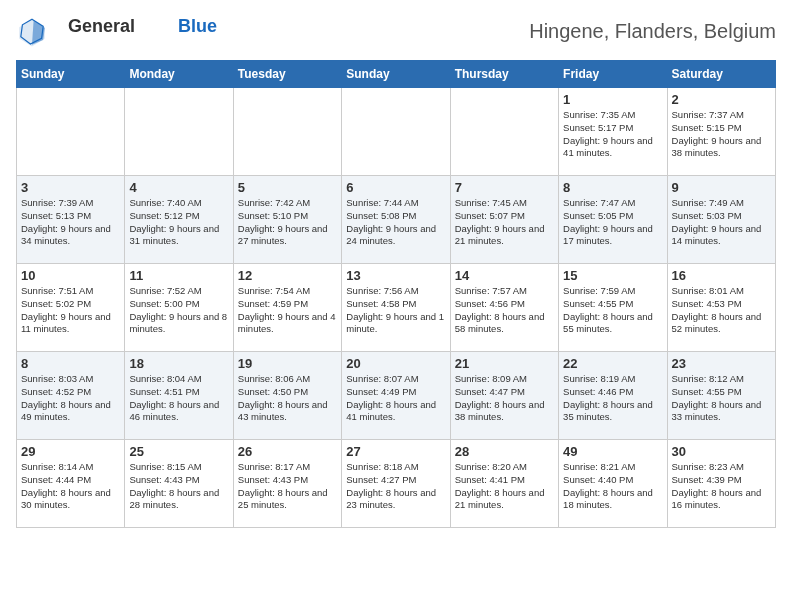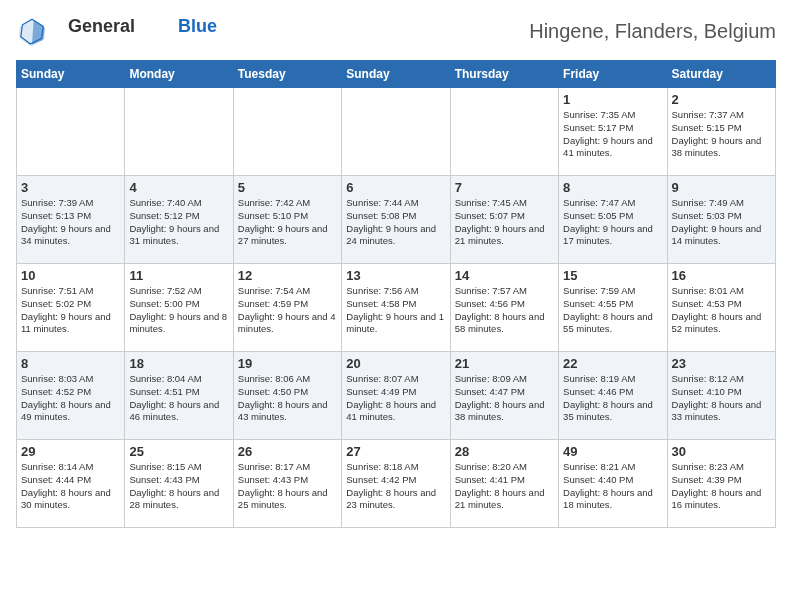--- a/index.html
+++ b/index.html
@@ -257,21 +257,21 @@
         </td>
         <td>
           <span class="day-num">22</span>
           <div class="day-info">Sunrise: 8:19 AM
 Sunset: 4:46 PM
 Daylight: 8 hours and 35 minutes.</div>
         </td>
         <td>
           <span class="day-num">23</span>
           <div class="day-info">Sunrise: 8:12 AM
-Sunset: 4:10 PM
+Sunset: 4:55 PM
 Daylight: 8 hours and 33 minutes.</div>
         </td>
       </tr>
       <tr>
         <td>
           <span class="day-num">29</span>
           <div class="day-info">Sunrise: 8:14 AM
 Sunset: 4:44 PM
 Daylight: 8 hours and 30 minutes.</div>
         </td>
@@ -283,21 +283,21 @@
         </td>
         <td>
           <span class="day-num">26</span>
           <div class="day-info">Sunrise: 8:17 AM
 Sunset: 4:43 PM
 Daylight: 8 hours and 25 minutes.</div>
         </td>
         <td>
           <span class="day-num">27</span>
           <div class="day-info">Sunrise: 8:18 AM
-Sunset: 4:42 PM
+Sunset: 4:27 PM
 Daylight: 8 hours and 23 minutes.</div>
         </td>
         <td>
           <span class="day-num">28</span>
           <div class="day-info">Sunrise: 8:20 AM
 Sunset: 4:41 PM
 Daylight: 8 hours and 21 minutes.</div>
         </td>
         <td>
           <span class="day-num">49</span>

